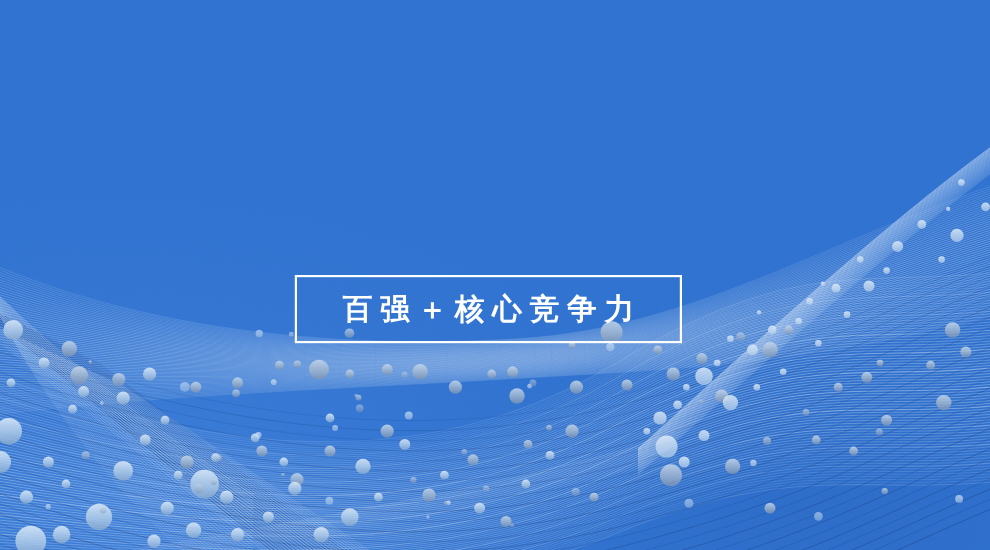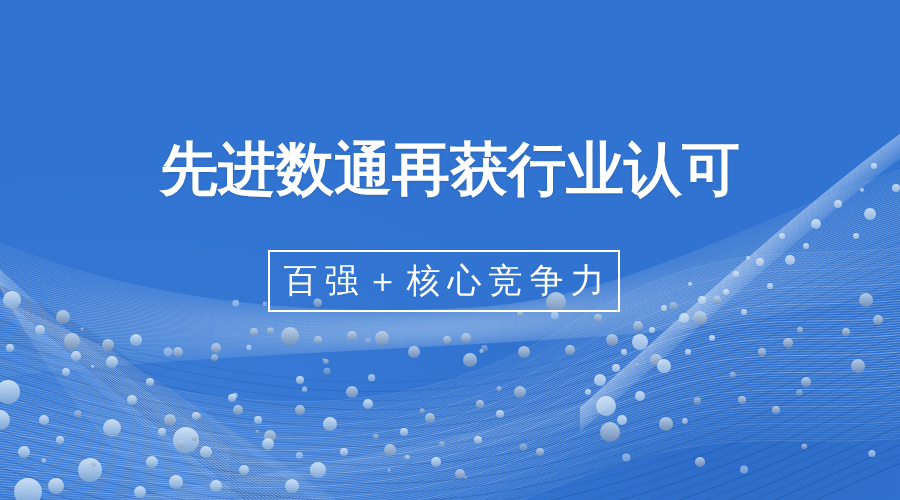--- a/index.html
+++ b/index.html
@@ -51,22 +51,22 @@
     height: 62px;
     border: 2px solid #ffffff;
     box-sizing: border-box;
     display: flex;
     align-items: center;
     justify-content: center;
   }
   .subtitle-text {
     color: #ffffff;
     font-family: "Liberation Serif", "DejaVu Serif", serif;
-    font-weight: 400;
-    font-size: 34px;
+    font-weight: 700;
+    font-size: 27px;
     letter-spacing: 7px;
     text-indent: 7px;
     white-space: nowrap;
     line-height: 1;
   }
 </style>
 </head>
 <body>
 
 <div id="stage">
@@ -564,20 +564,19 @@
           <circle cx="257.19575892071975" cy="431.5680385248587" r="1.6434130669307956" fill="url(#bubGrey)" opacity="0.7669233144339749"></circle>
           <circle cx="214.58657272839292" cy="357.65821921530096" r="3.484756351441497" fill="url(#bubGrey)" opacity="0.7762816400389567"></circle>
           <circle cx="684.8813822888217" cy="420.948979910905" r="2.911263943375677" fill="url(#bubPale)" opacity="0.7634553433458579"></circle>
           <circle cx="317.69861234244826" cy="302.91158437864465" r="4.3837409815209645" fill="url(#bubGrey)" opacity="0.7798653126833334"></circle>
           <circle cx="388.97047059096883" cy="470.07704981140654" r="1.563324451476021" fill="url(#bubPale)" opacity="0.6138610363303968"></circle>
         </g>
     </g>
   </svg>
 
   <div id="content">
-    <div class="title">先进数通再获行业认可</div>
 
     <div class="subtitle-box">
       <span class="subtitle-text">百强＋核心竞争力</span>
     </div>
   </div>
 
 </div>
 
 </body></html>

